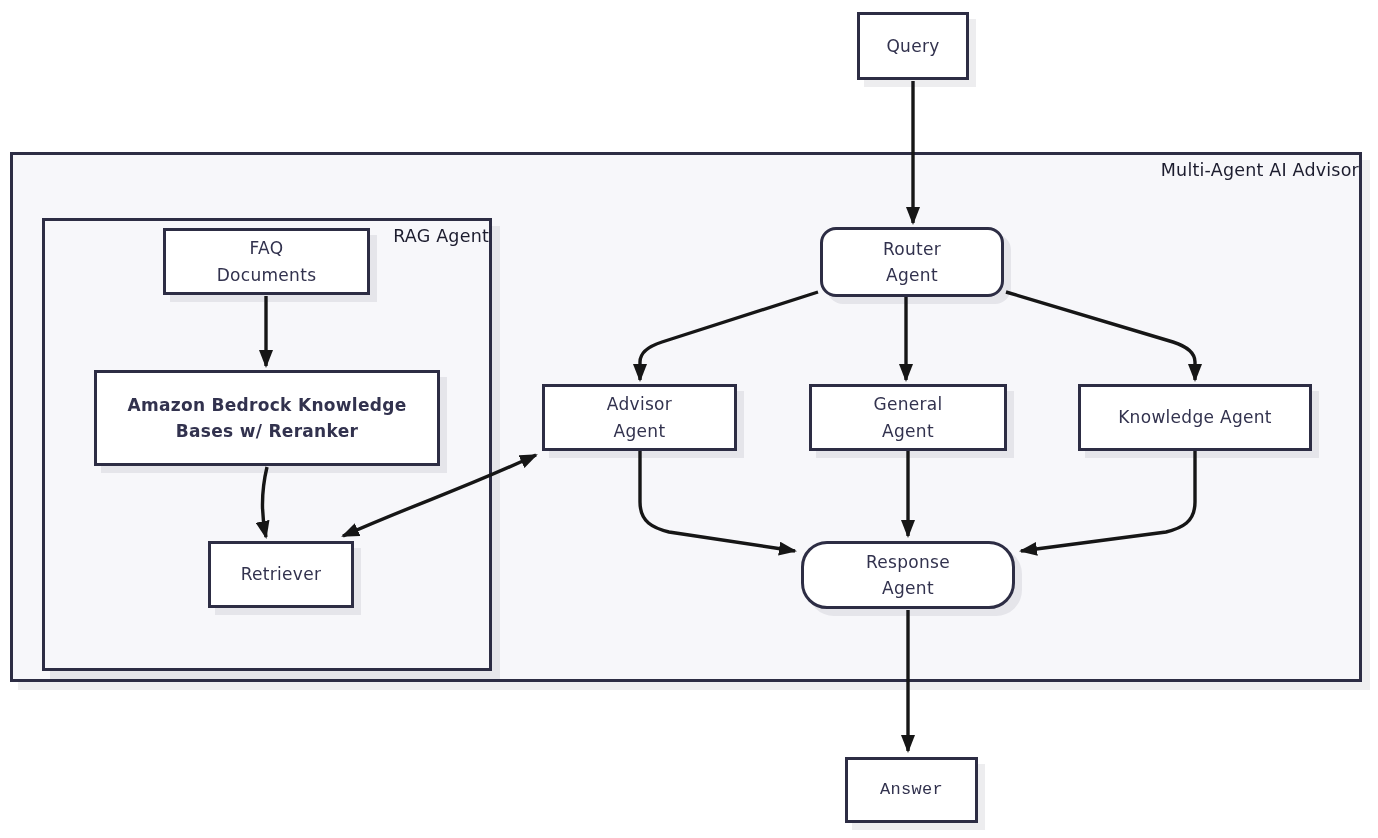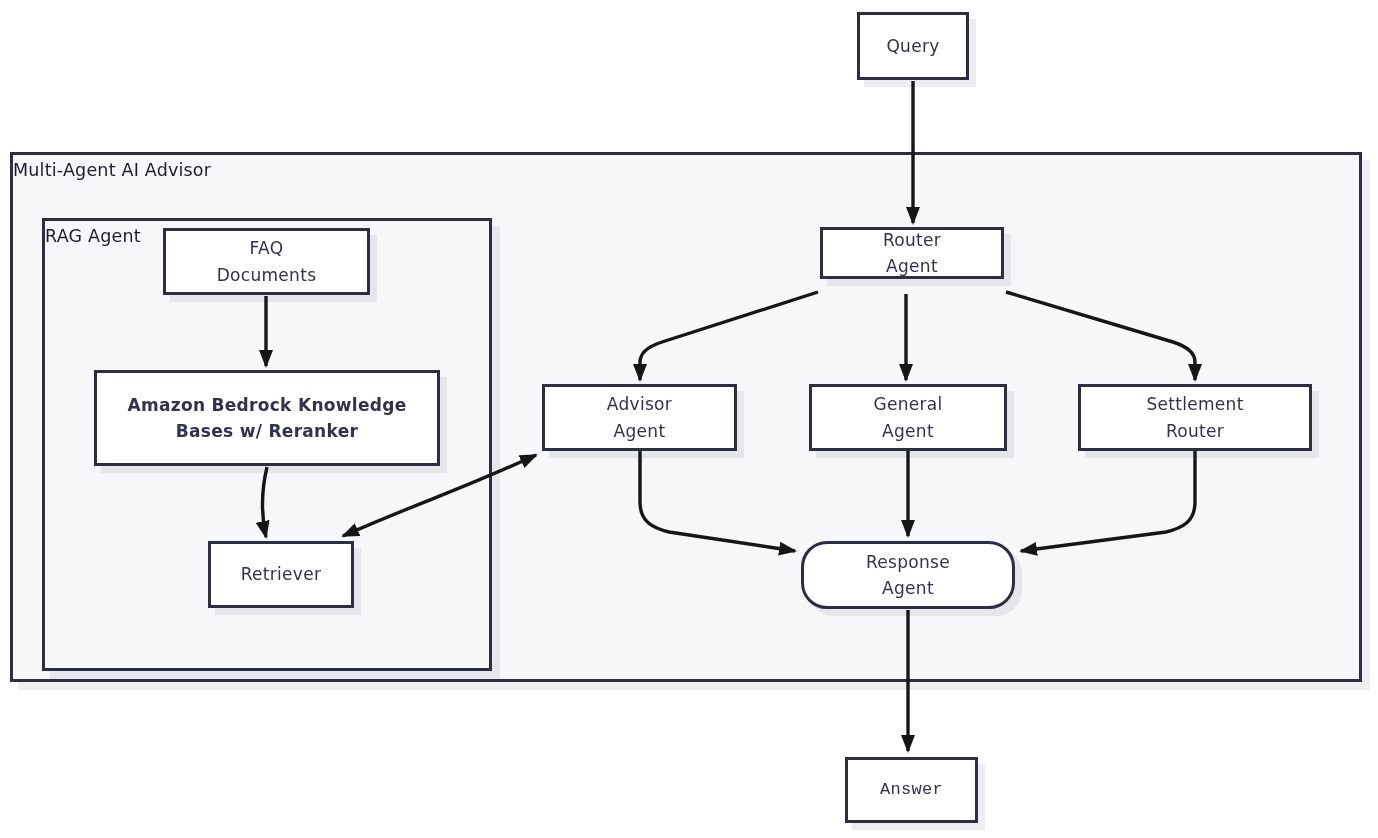--- a/index.html
+++ b/index.html
@@ -24,21 +24,21 @@
     border: 3px solid #2d2d44;
     box-shadow: 8px 8px 0 rgba(24, 24, 48, 0.07);
     box-sizing: border-box;
     z-index: 1;
   }
   .container-label {
     position: absolute;
     top: 5px;
     left: 0;
     width: 100%;
-    text-align: left;
+    text-align: right;
     font-size: 17.5px;
     color: #1c1c2e;
     letter-spacing: 0.2px;
   }
   
   .node {
     position: absolute;
     background: #ffffff;
     border: 3px solid #2d2d44;
     box-shadow: 7px 7px 0 rgba(24, 24, 48, 0.08);
@@ -111,34 +111,34 @@
   </div>
 
   <div class="node" style="left:94px; top:370px; width:346px; height:96px; padding:0 26px;font-weight:bold;">
     <span>Amazon Bedrock Knowledge Bases w/ Reranker</span>
   </div>
 
   <div class="node" style="left:208px; top:541px; width:146px; height:67px;">
     <span>Retriever</span>
   </div>
 
-  <div class="node" style="left:820px; top:227px; width:184px; height:52px;">
+  <div class="node" style="left:820px; top:227px; width:184px; height:70px;border-radius:16px;">
     <span>Router Agent</span>
   </div>
 
   <div class="node" style="left:542px; top:384px; width:195px; height:67px;">
     <span>Advisor Agent</span>
   </div>
 
   <div class="node" style="left:809px; top:384px; width:198px; height:67px;justify-content:center;">
     <span>General Agent</span>
   </div>
 
   <div class="node" style="left:1078px; top:384px; width:234px; height:67px;">
-    <span>Settlement Router</span>
+    <span>Knowledge Agent</span>
   </div>
 
   <div class="node" style="left:801px; top:541px; width:214px; height:68px;border-radius:26px;">
     <span>Response Agent</span>
   </div>
 
   <div class="node" style="left:845px; top:757px; width:133px; height:66px;font-family:Liberation Mono, monospace;">
     <span>Answer</span>
   </div>
 

